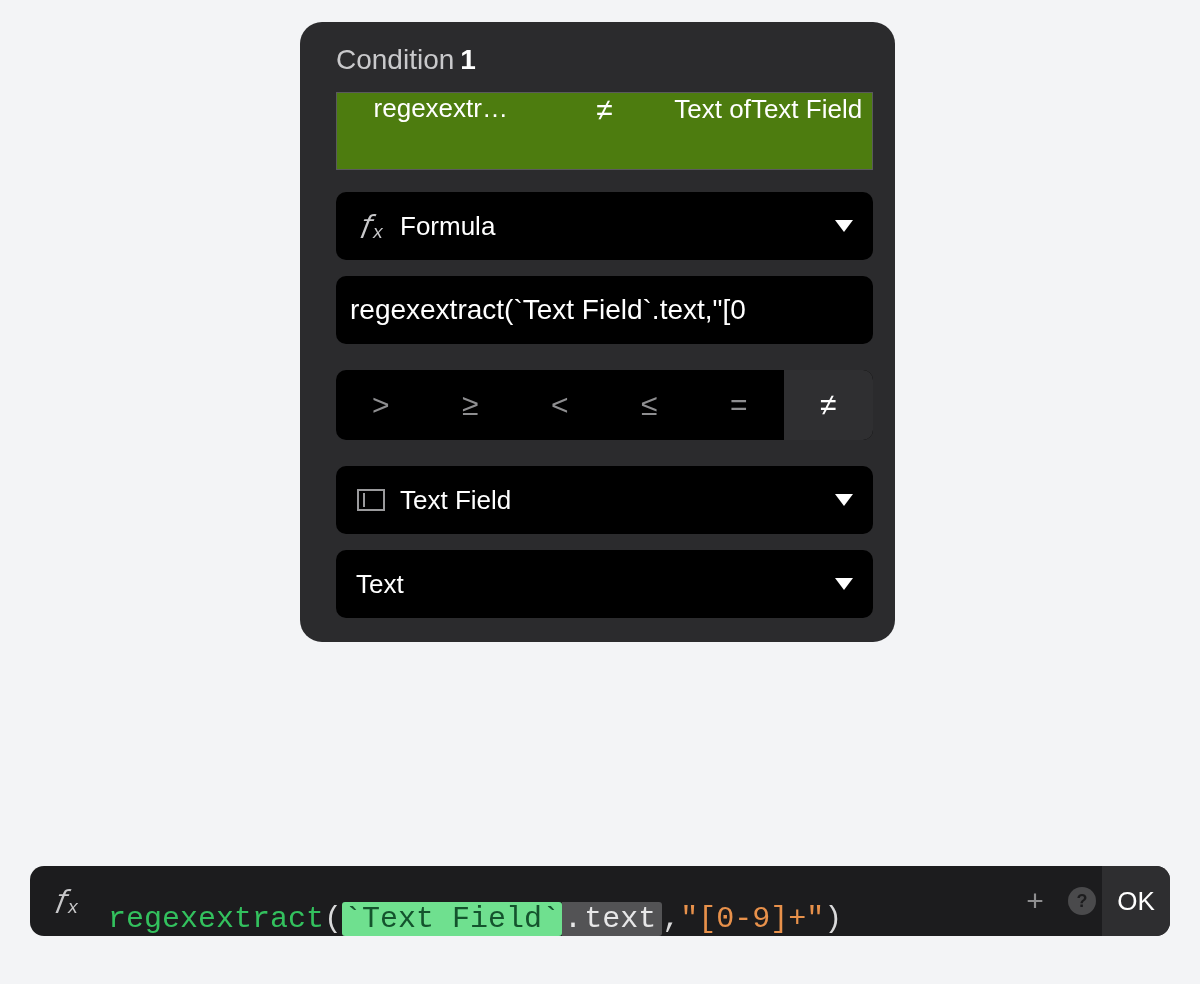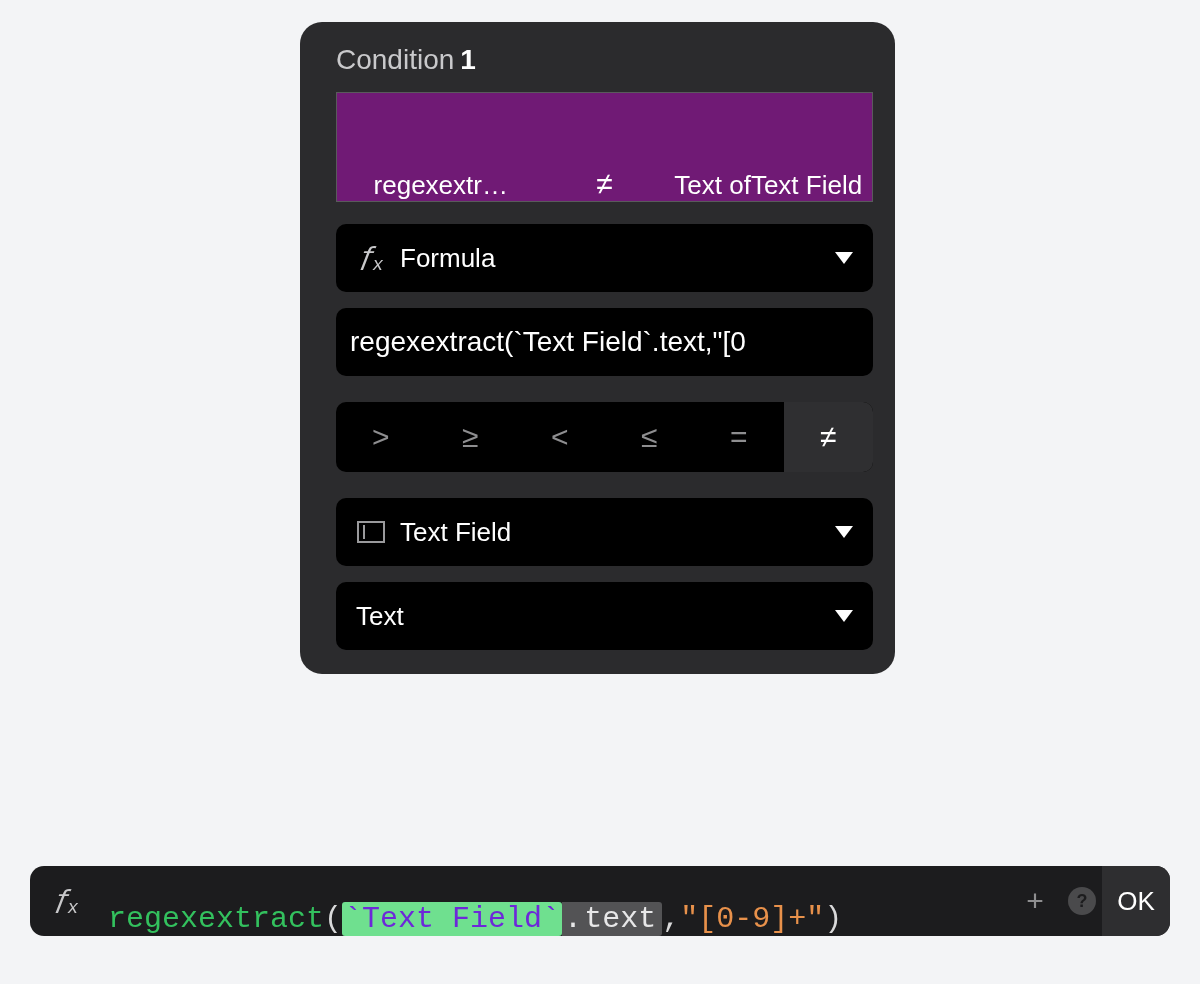--- a/index.html
+++ b/index.html
@@ -25,25 +25,25 @@
     display: flex;
     align-items: baseline;
     gap: 6px;
     font-size: 28px;
     margin-bottom: 16px;
     color: #c9c9cb;
   }
   .panel-title .num { color: #fff; font-weight: 700; }
 
   .summary-row {
-    background: #701a75;
+    background: #4d7c0f;
     border: 1.5px solid #5a5a5c;
-    height: 110px;
-    display: flex;
-    align-items: flex-end;
+    height: 78px;
+    display: flex;
+    align-items: flex-start;
     margin-bottom: 22px;
   }
   .summary-cell {
     flex: 1 1 0;
     display: flex;
     align-items: center;
     justify-content: center;
     font-size: 26px;
     color: #fff;
     text-align: center;
@@ -175,21 +175,21 @@
     align-items: center;
     font-family: Liberation Mono, monospace;
     font-size: 30px;
     white-space: nowrap;
     overflow: hidden;
     padding-left: 6px;
     margin-top: 36px;
   }
   .tok-func  { color: #33c15e; }
   .tok-paren { color: #d9d9da; }
-  .tok-ref   { background: #6fe08f; color: #6d28d9; border-radius: 3px; padding: 0 2px; }
+  .tok-ref   { background: #6fe08f; color: #14532d; border-radius: 3px; padding: 0 2px; }
   .tok-prop-dot { background: #535355; color: #e7e7e8; padding: 0 2px 0 2px; }
   .tok-prop     { background: #535355; color: #e7e7e8; padding: 0 6px 0 0; border-radius: 0 3px 3px 0; }
   .tok-comma { color: #d9d9da; }
   .tok-str   { color: #e8914b; }
 
   .fb-right {
     display: flex;
     align-items: center;
     gap: 18px;
     padding: 0 6px 0 12px;

